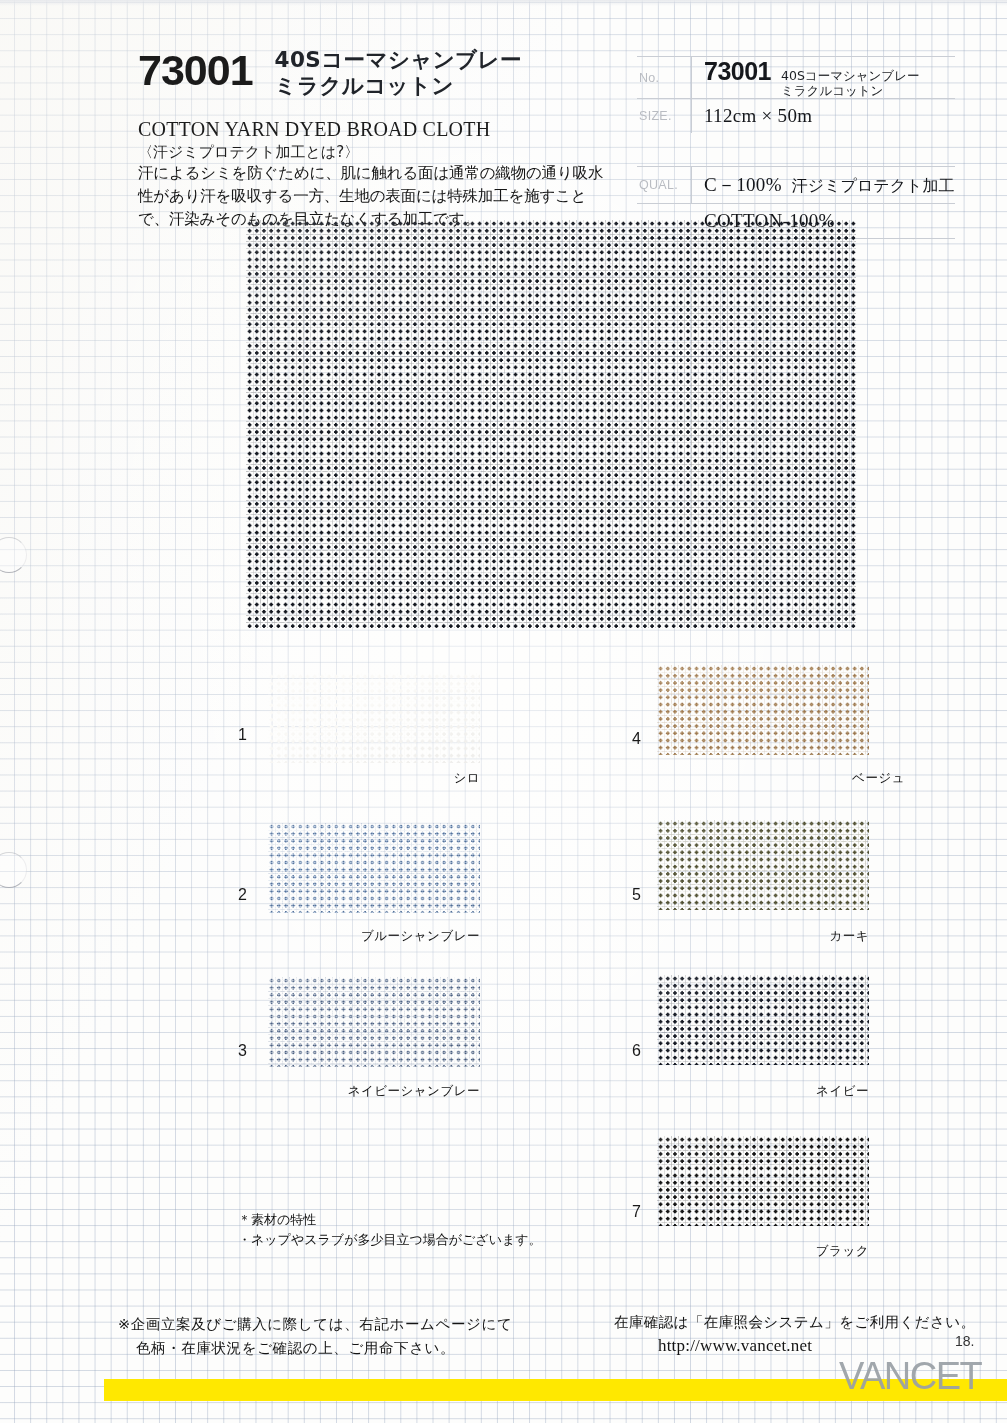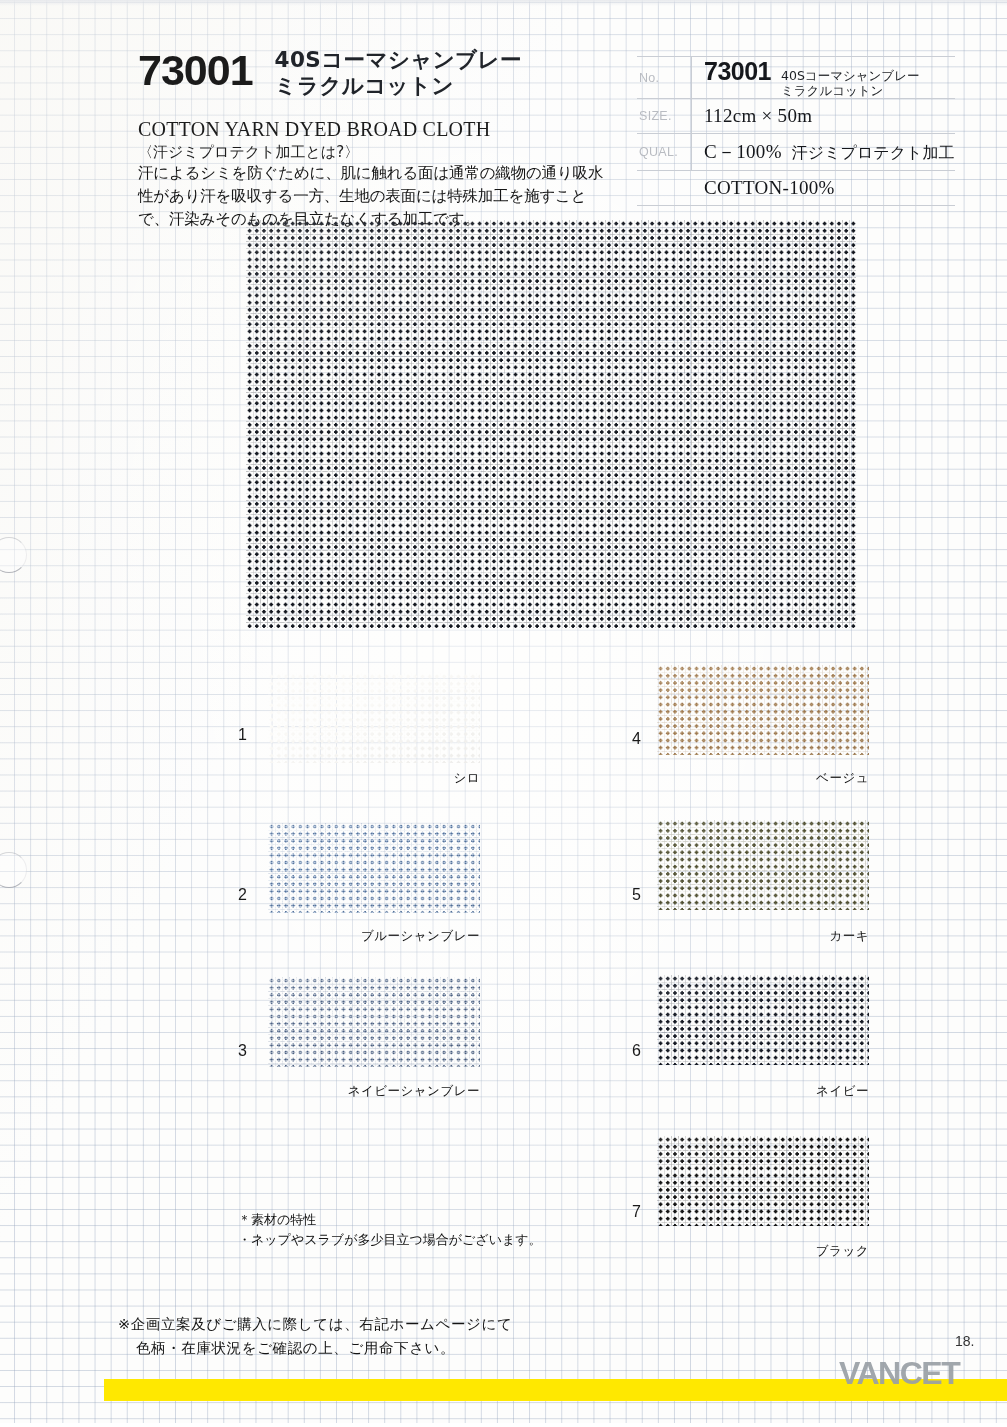--- a/index.html
+++ b/index.html
@@ -154,21 +154,21 @@
     font-family: "Liberation Serif", "DejaVu Serif", serif;
     font-size: 19px;
     color: #14161a;
     letter-spacing: 0.3px;
   }
   .spec-text-ja {
     font-family: "DejaVu Sans", "Liberation Sans", sans-serif;
     font-size: 16px;
     color: #14161a;
   }
-  .spec-row-qual { min-height: 36px; }
+  .spec-row-qual { min-height: 36px; margin-top: 33px; }
   .spec-row-cotton { min-height: 34px; }
 
   
   .swatch {
     position: absolute;
     
     -webkit-mask-image:
       linear-gradient(135deg, transparent 3.6px, #000 3.7px),
       linear-gradient(-135deg, transparent 3.6px, #000 3.7px),
       linear-gradient(45deg, transparent 3.6px, #000 3.7px),
@@ -277,22 +277,22 @@
   #yellow-bar {
     position: absolute;
     left: 104px; top: 1379px;
     width: 903px; height: 22px;
     background: #ffe800;
   }
   #brand-logo {
     position: absolute;
     left: 839px; top: 1355px;
     font-family: "Liberation Sans", "DejaVu Sans", sans-serif;
-    font-weight: bold;
-    font-size: 32px;
+    font-weight: normal;
+    font-size: 38px;
     letter-spacing: -1.5px;
     color: #9aa0a6;
     opacity: 0.92;
   }
 </style>
 </head>
 <body>
 
 <div id="page">
 
@@ -373,21 +373,21 @@
         <div class="weave chambray"></div>
         <div class="sheen"></div>
       </div>
       <div class="swatch-num" style="left: 238px; top: 1042px;">3</div>
       <div class="swatch-label" style="left: 332px; top: 1083px; width: 148px;">ネイビーシャンブレー</div>
       <div class="swatch color-swatch" style="left: 657px; top: 665px; background-color: rgb(168, 133, 94);">
         <div class="weave"></div>
         <div class="sheen"></div>
       </div>
       <div class="swatch-num" style="left: 632px; top: 730px;">4</div>
-      <div class="swatch-label" style="left: 722px; top: 770px; width: 147px;">ベージュ</div>
+      <div class="swatch-label" style="left: 758px; top: 770px; width: 147px;">ベージュ</div>
       <div class="swatch color-swatch" style="left: 657px; top: 820px; background-color: rgb(87, 87, 58);">
         <div class="weave"></div>
         <div class="sheen"></div>
       </div>
       <div class="swatch-num" style="left: 632px; top: 886px;">5</div>
       <div class="swatch-label" style="left: 722px; top: 928px; width: 147px;">カーキ</div>
       <div class="swatch color-swatch" style="left: 657px; top: 975px; background-color: rgb(22, 26, 36);">
         <div class="weave"></div>
         <div class="sheen"></div>
       </div>
@@ -403,18 +403,22 @@
 
   <div id="material-note">
     <div>＊素材の特性</div>
     <div>・ネップやスラブが多少目立つ場合がございます。</div>
   </div>
 
   <div id="footer-left">
     <div>※企画立案及びご購入に際しては、右記ホームページにて</div>
     <div class="indent">色柄・在庫状況をご確認の上、ご用命下さい。</div>
   </div>
+  <div id="footer-right">
+    <div>在庫確認は「在庫照会システム」をご利用ください。</div>
+    <div id="footer-url">http://www.vancet.net</div>
+  </div>
   <div id="page-number">18.</div>
 
   <div id="yellow-bar"></div>
   <div id="brand-logo">VANCET</div>
 
 </div>
 
 </body></html>

